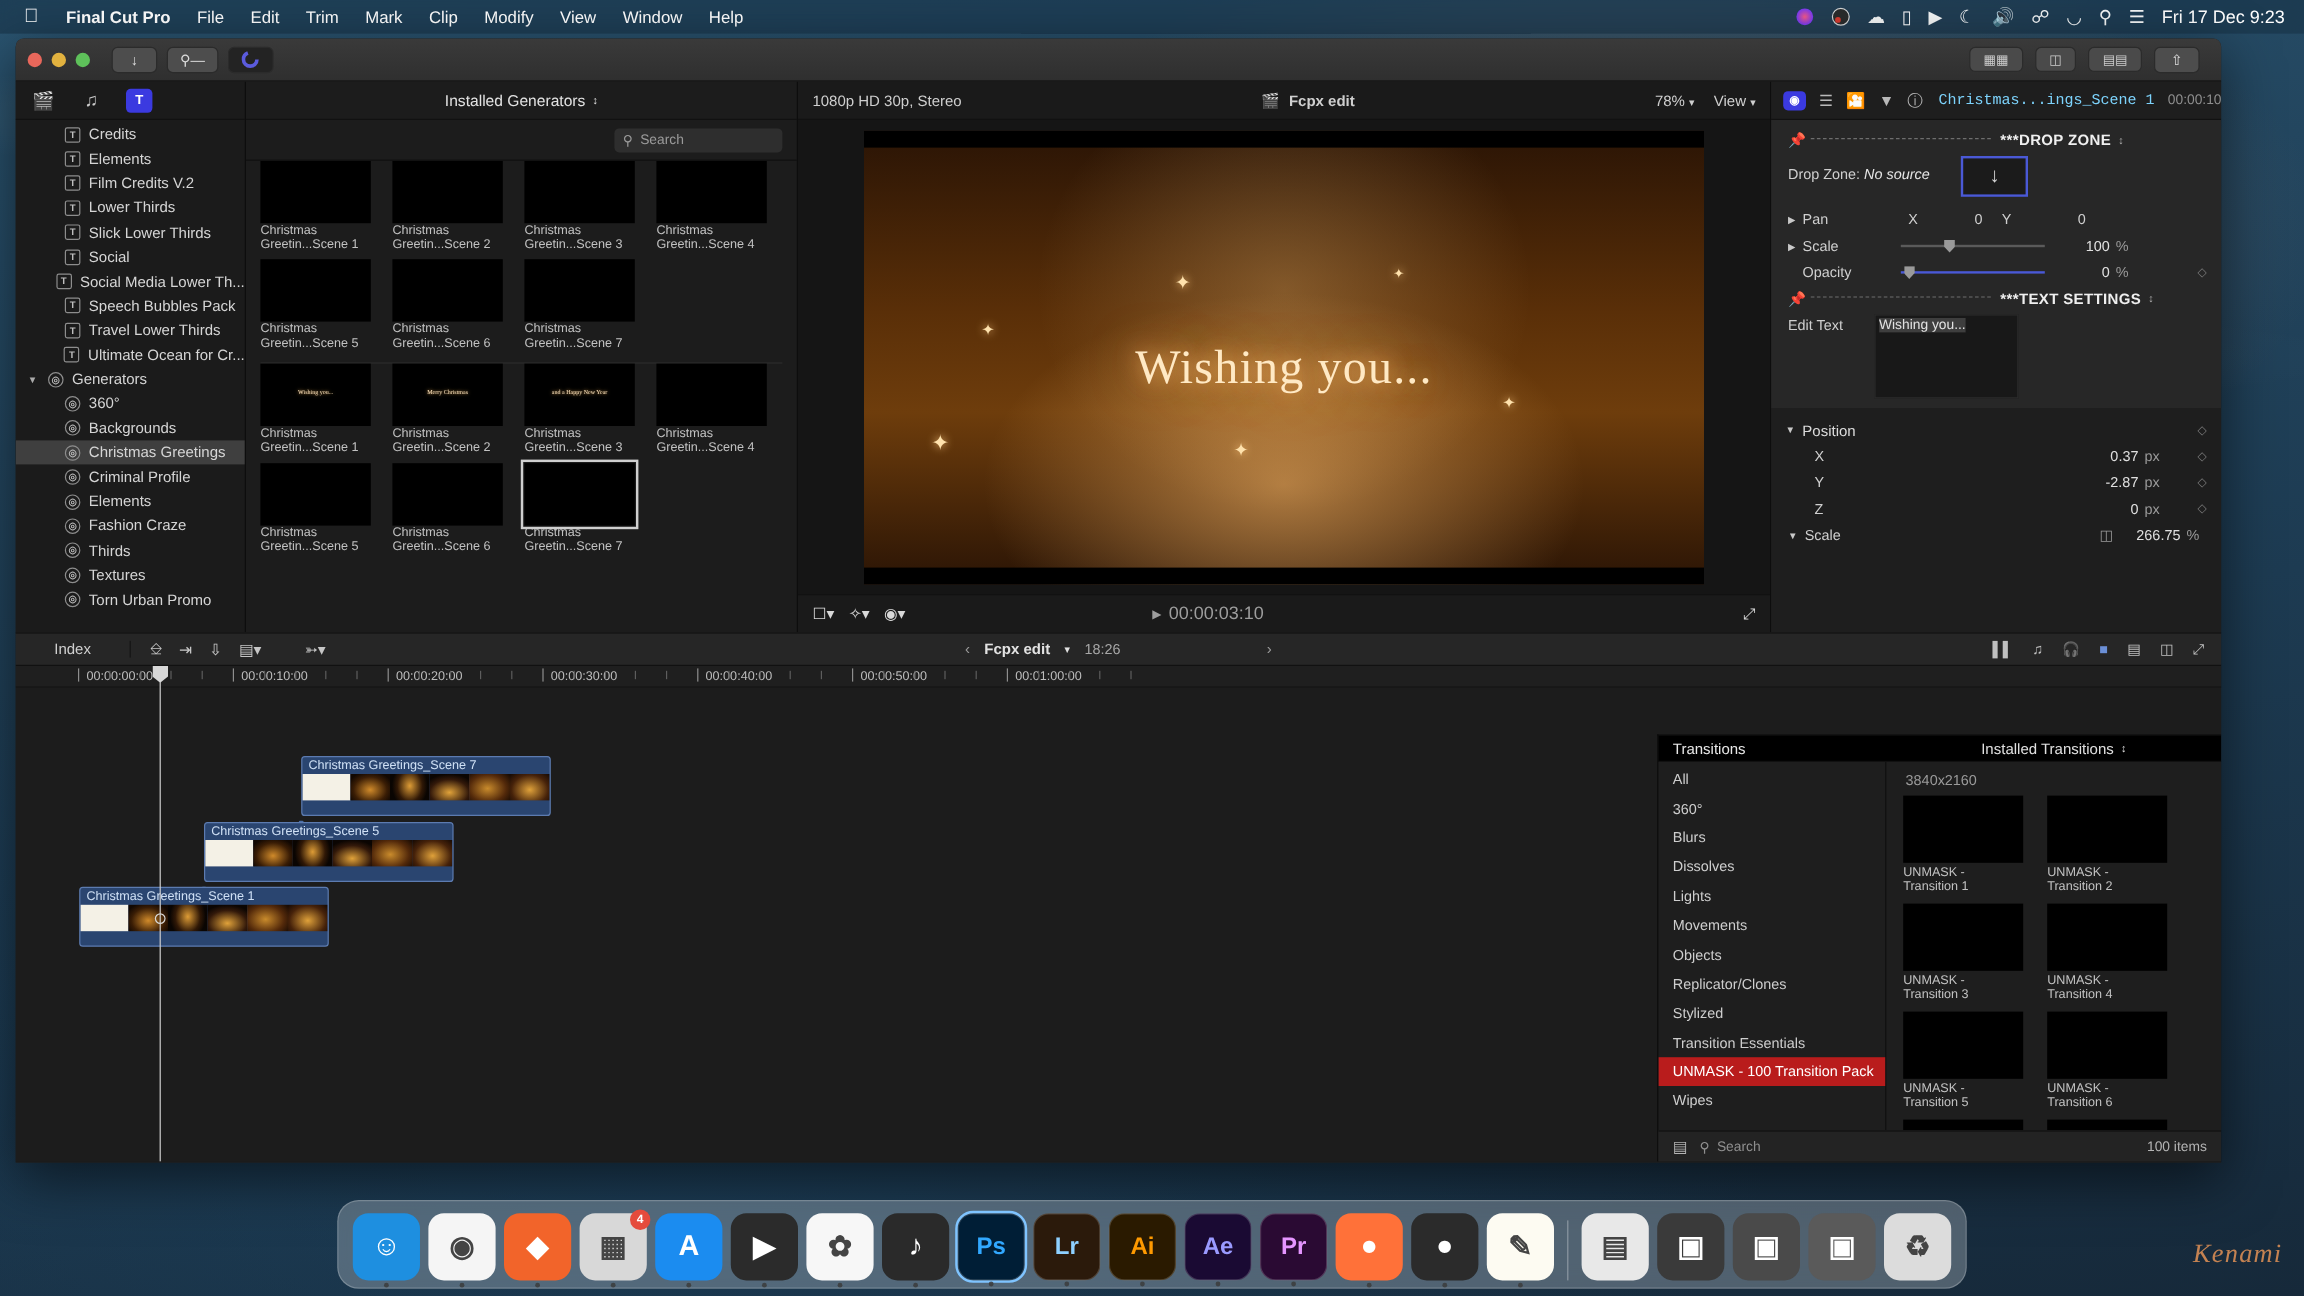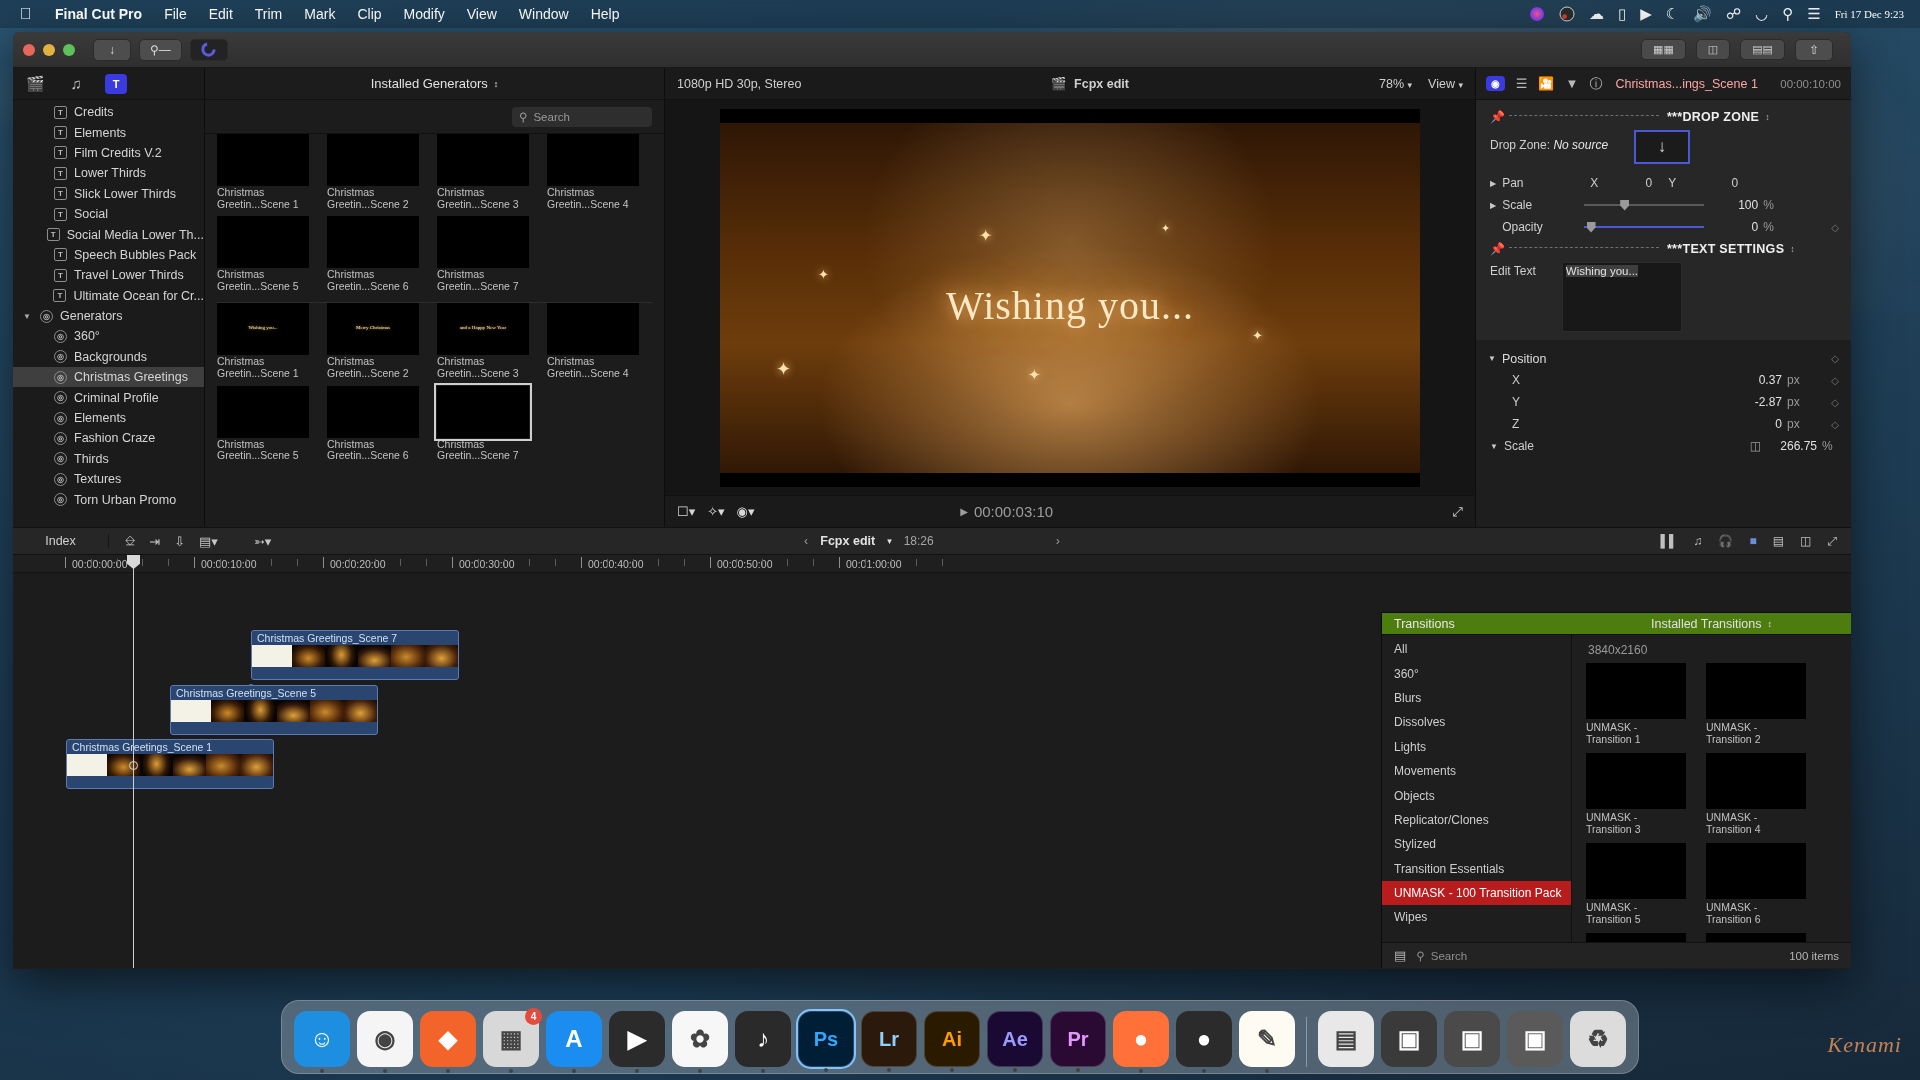--- a/index.html
+++ b/index.html
@@ -35,21 +35,21 @@
     position:absolute; left:0; top:0; width:1920px; height:28px;
     background:rgba(22,48,68,.55);
     display:flex; align-items:center; padding:0 10px; color:#fff; font-size:14px;
     backdrop-filter:blur(6px);
   }
   #menubar .mi{ padding:0 11px; height:22px; line-height:22px; white-space:nowrap; }
   #menubar .mi.bold{ font-weight:bold; }
   #menubar .apple{ padding:0 12px 0 10px; font-size:16px; }
   .mb-right{ margin-left:auto; display:flex; align-items:center; gap:14px; padding-right:6px; }
   .mb-right .gl{ font-size:15px; opacity:.95; display:flex; align-items:center; }
-  .mb-clock{ font-size:11px;font-family:Liberation Serif, serif; }
+  .mb-clock{ font-size:15px; }
   
   #fcp{
     position:absolute; left:13px; top:32px; width:1838px; height:937px;
     background:#1e1e1e; border-radius:7px 7px 0 0; overflow:hidden;
     box-shadow:0 14px 46px rgba(0,0,0,.55);
   }
   
   #toolbar{
     height:36px; background:linear-gradient(180deg,#3a3a3a,#2f2f2f);
     display:flex; align-items:center; padding:0 10px; border-bottom:1px solid #181818;
@@ -139,21 +139,21 @@
     letter-spacing:1px;
   }
   .spark{ position:absolute; color:#ffe2ad; font-size:13px; text-shadow:0 0 8px #ffca80; }
   .vw-bottom{ height:32px; display:flex; align-items:center; padding:0 12px; gap:12px; border-top:1px solid #111; }
   .vw-tc{ margin:0 auto; display:flex; align-items:center; gap:6px; color:#9d9d9d; font-size:15px; }
   
   #inspector{ width:375px; background:#1e1e1e; display:flex; flex-direction:column; }
   .in-head{ height:32px; display:flex; align-items:center; gap:11px; padding:0 10px; border-bottom:1px solid #111; }
   .in-head .ic{ font-size:13px; color:#b9b9b9; display:flex; align-items:center; }
   .in-head .ic.active{ background:#3b3ae0; color:#fff; border-radius:4px; padding:2px 5px; font-size:10px; font-weight:bold; }
-  .in-name{ font-size:12.5px; color:#fca5a5; margin-left:2px; white-space:nowrap; }
+  .in-name{ font-size:12.5px; color:#7dd3fc; margin-left:2px; white-space:nowrap;font-family:Liberation Mono, monospace; }
   .in-tc{ margin-left:auto; font-size:11.5px; color:#8e8e8e; }
   .in-body{ flex:1; overflow:hidden; }
   .in-sec-title{ padding:8px 0 6px 22px; font-size:12.5px; color:#dcdcdc; }
   .pubblock{ background:#272727; padding:6px 0 8px; }
   .prow{ display:flex; align-items:center; height:22px; padding:0 12px 0 14px; font-size:12px; color:#cfcfcf; }
   .prow .lbl{ width:92px; color:#cfcfcf; }
   .pin{ color:#e05a46; font-size:12px; margin-right:4px; }
   .dashline{ flex:1; border-bottom:1px dashed #6e6e6e; margin:0 8px 3px 0; max-width:150px; }
   .pubname{ font-weight:bold; font-size:12.5px; color:#efefef; letter-spacing:.3px; }
   .stepper{ font-size:9px; color:#b0b0b0; margin-left:6px; }
@@ -195,21 +195,21 @@
   .playhead .hd{ position:absolute; top:0; left:-6px; width:13px; height:14px; background:#d8d8d8; clip-path:polygon(0 0,100% 0,100% 62%,50% 100%,0 62%); }
   .skim{ position:absolute; top:1px; left:-4px; width:9px; height:9px; border:1px solid #d8d8d8; border-radius:50%; }
   .clip{ position:absolute; background:#2a4570; border:1px solid #5c7bb0; border-radius:3px; overflow:hidden; }
   .clip .cname{ font-size:10.5px; color:#cfe0f5; padding:1px 5px; white-space:nowrap; }
   .clip .filmstrip{ height:22px; display:flex; }
   .clip .filmstrip .white{ background:#f4f1e6; }
   .clip .filmstrip .fr{ flex:1; }
   .dotline{ position:absolute; height:2px; background:#4a6fa8; border-radius:2px; }
   
   #tbrowser{ position:absolute; right:0; bottom:0; width:470px; height:356px; background:#1e1e1e; border-left:1px solid #0c0c0c; border-top:1px solid #0c0c0c; display:flex; flex-direction:column; }
-  .tb-header{ height:22px; display:flex; align-items:center; background:#4d7c0f; border-bottom:1px solid #111; }
+  .tb-header{ height:22px; display:flex; align-items:center; background:#000000; border-bottom:1px solid #111; }
   .tb-header .lft{ width:190px; padding-left:12px; font-size:12.5px; color:#e8e8e8; }
   .tb-header .rgt{ flex:1; display:flex; align-items:center; justify-content:center; gap:6px; font-size:12.5px; color:#e0e0e0; }
   .tb-main{ flex:1; display:flex; overflow:hidden; }
   .tb-cats{ width:190px; border-right:1px solid #101010; padding-top:2px; }
   .cat{ height:24.4px; display:flex; align-items:center; padding-left:12px; font-size:12px; color:#cecece; }
   .cat.sel{ background:#b91c1c; color:#fff; }
   .tb-items{ flex:1; padding:0 0 0 14px; overflow:hidden; }
   .tb-grp-title{ font-size:12px; color:#9a9a9a; padding:8px 0 6px 2px; }
   .tgrid{ display:flex; flex-wrap:wrap; gap:0 20px; }
   .titem{ width:100px; margin-bottom:8px; }

